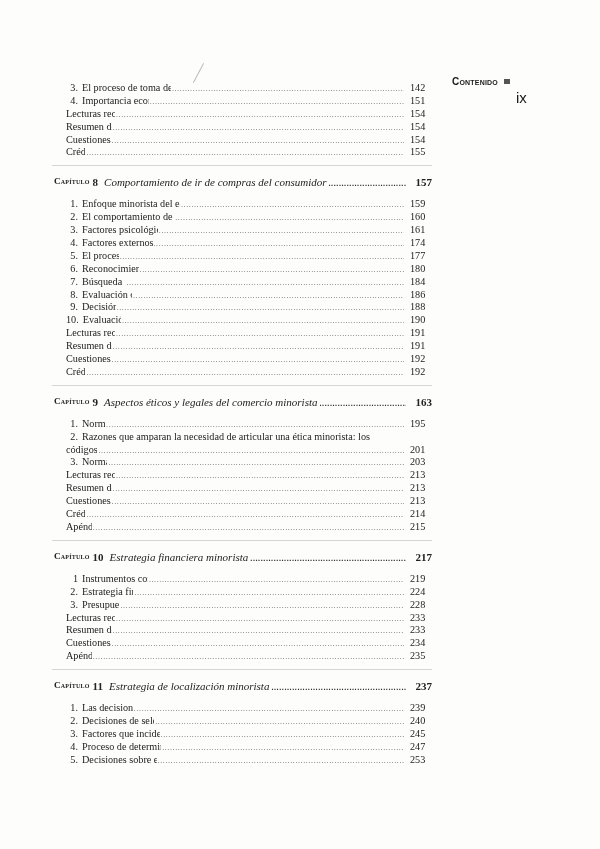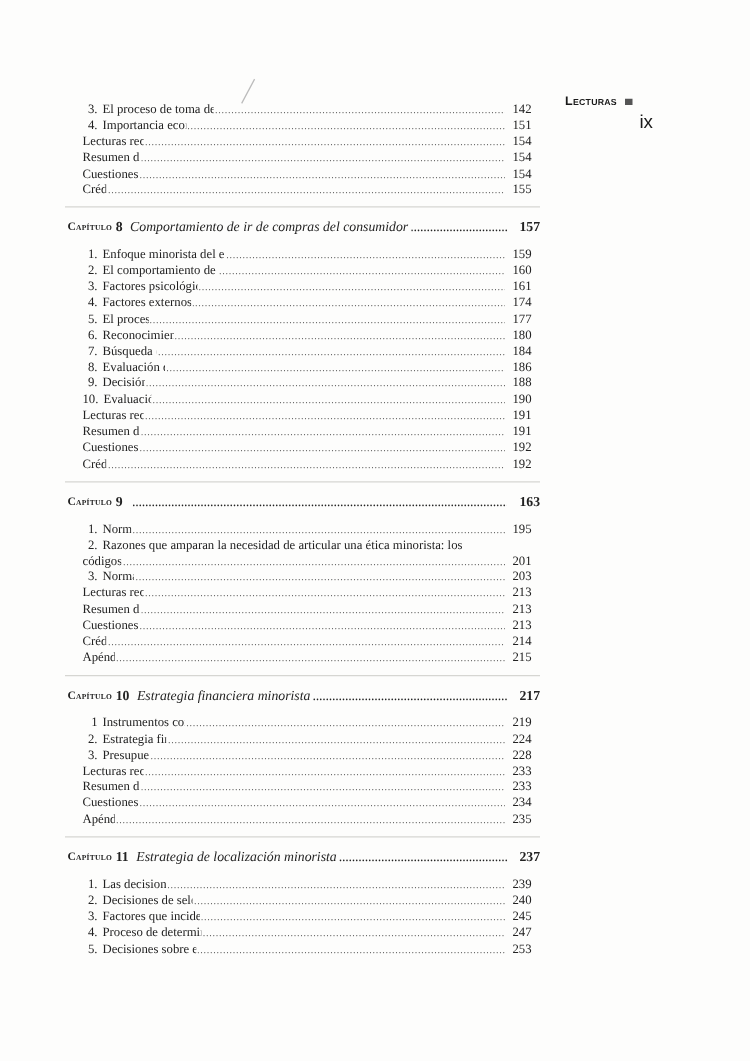--- a/index.html
+++ b/index.html
@@ -32,21 +32,21 @@
     .chap .dots { flex: 1 1 auto; overflow: hidden; white-space: nowrap; margin: 0 10px 0 2px; font-weight: bold; }
     .chap .dots::before { content: "......................................................................................................................................................."; letter-spacing: 0.6px; font-size: 8px; }
     .chap .pg { font-weight: bold; width: 22px; text-align: right; }
     .rule { height: 1px; background: #d6d6d2; margin: 6px 0 0 -14px; width: 380px; }
     .group { }
   </style>
 </head>
 <body>
 
 <div class="running-head">
-  <span class="rh-title">Lecturas</span>
+  <span class="rh-title">Contenido</span>
   <span class="rh-sep"></span>
   <span class="rh-page">ix</span>
 </div>
 <div class="scan-mark"></div>
 
 <div class="toc" id="toc">
     <div class="group">
       <div class="row item">
         <span class="lbl"><span class="num">3.</span><span>El proceso de toma de decisiones de la dirección minorista</span></span>
         <span class="dots"></span>
@@ -155,20 +155,21 @@
       <div class="row item">
         <span class="lbl"><span>Créditos</span></span>
         <span class="dots"></span>
         <span class="pg">192</span>
       </div>
     </div>
     <div class="rule"></div>
     <div class="chap">
       <span class="cap">Capítulo</span>
       <span class="cnum">9</span>
+      <span class="ctitle">Aspectos éticos y legales del comercio minorista</span>
       <span class="dots"></span>
       <span class="pg">163</span>
     </div>
     <div class="group">
       <div class="row item">
         <span class="lbl"><span class="num">1.</span><span>Normas éticas</span></span>
         <span class="dots"></span>
         <span class="pg">195</span>
       </div>
       <div class="row item">

